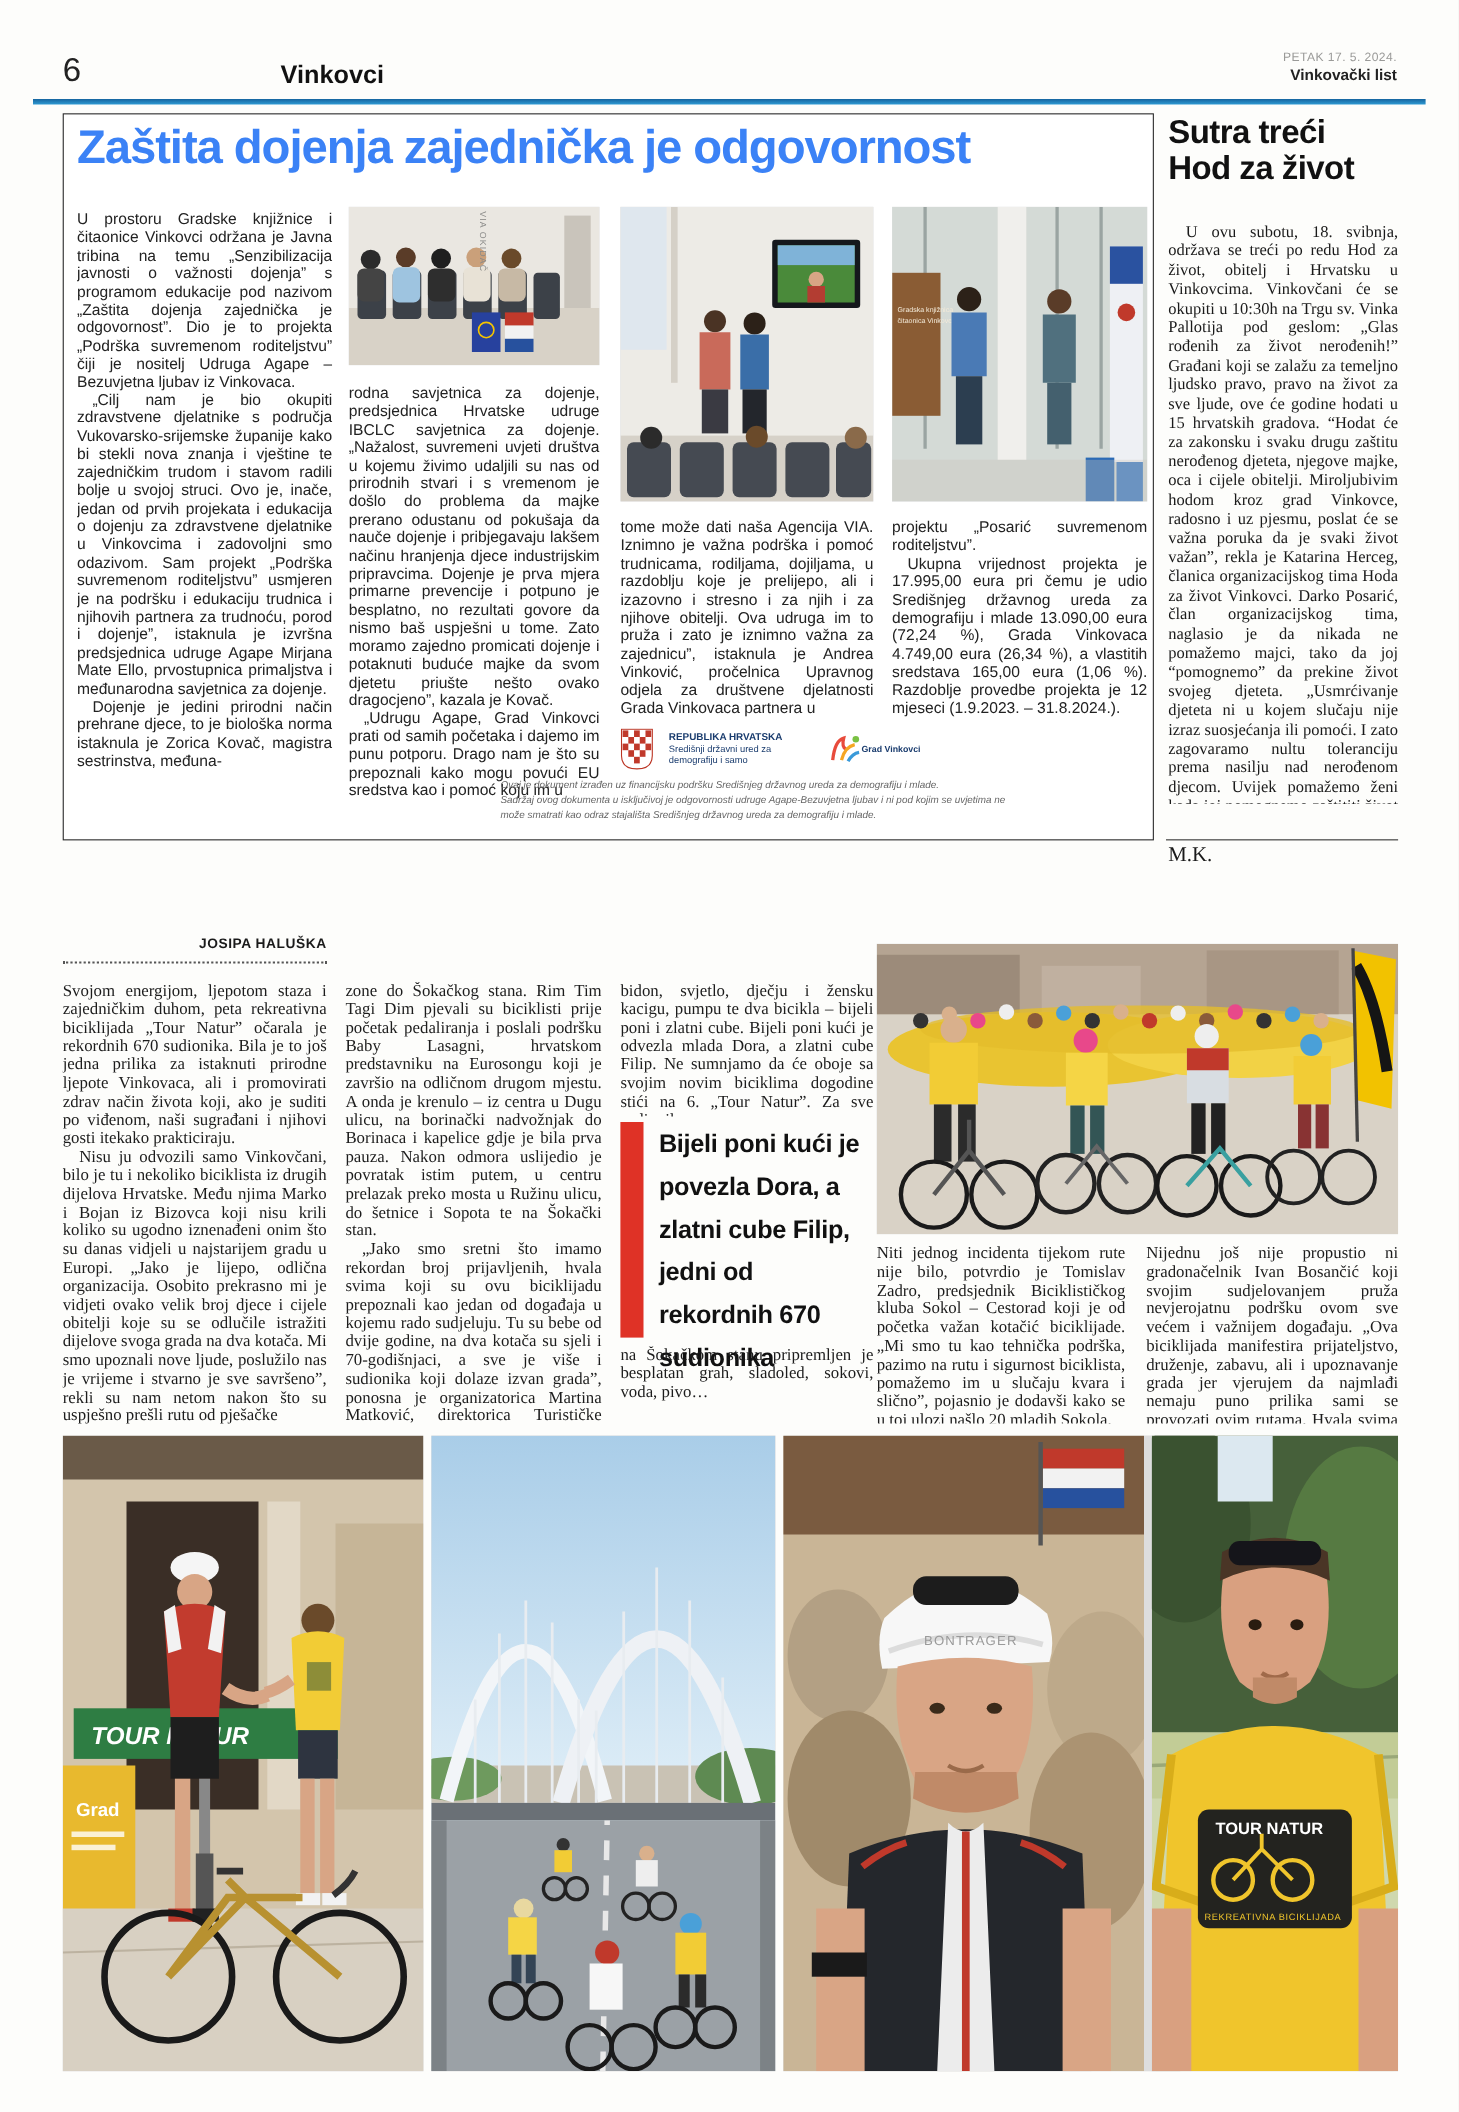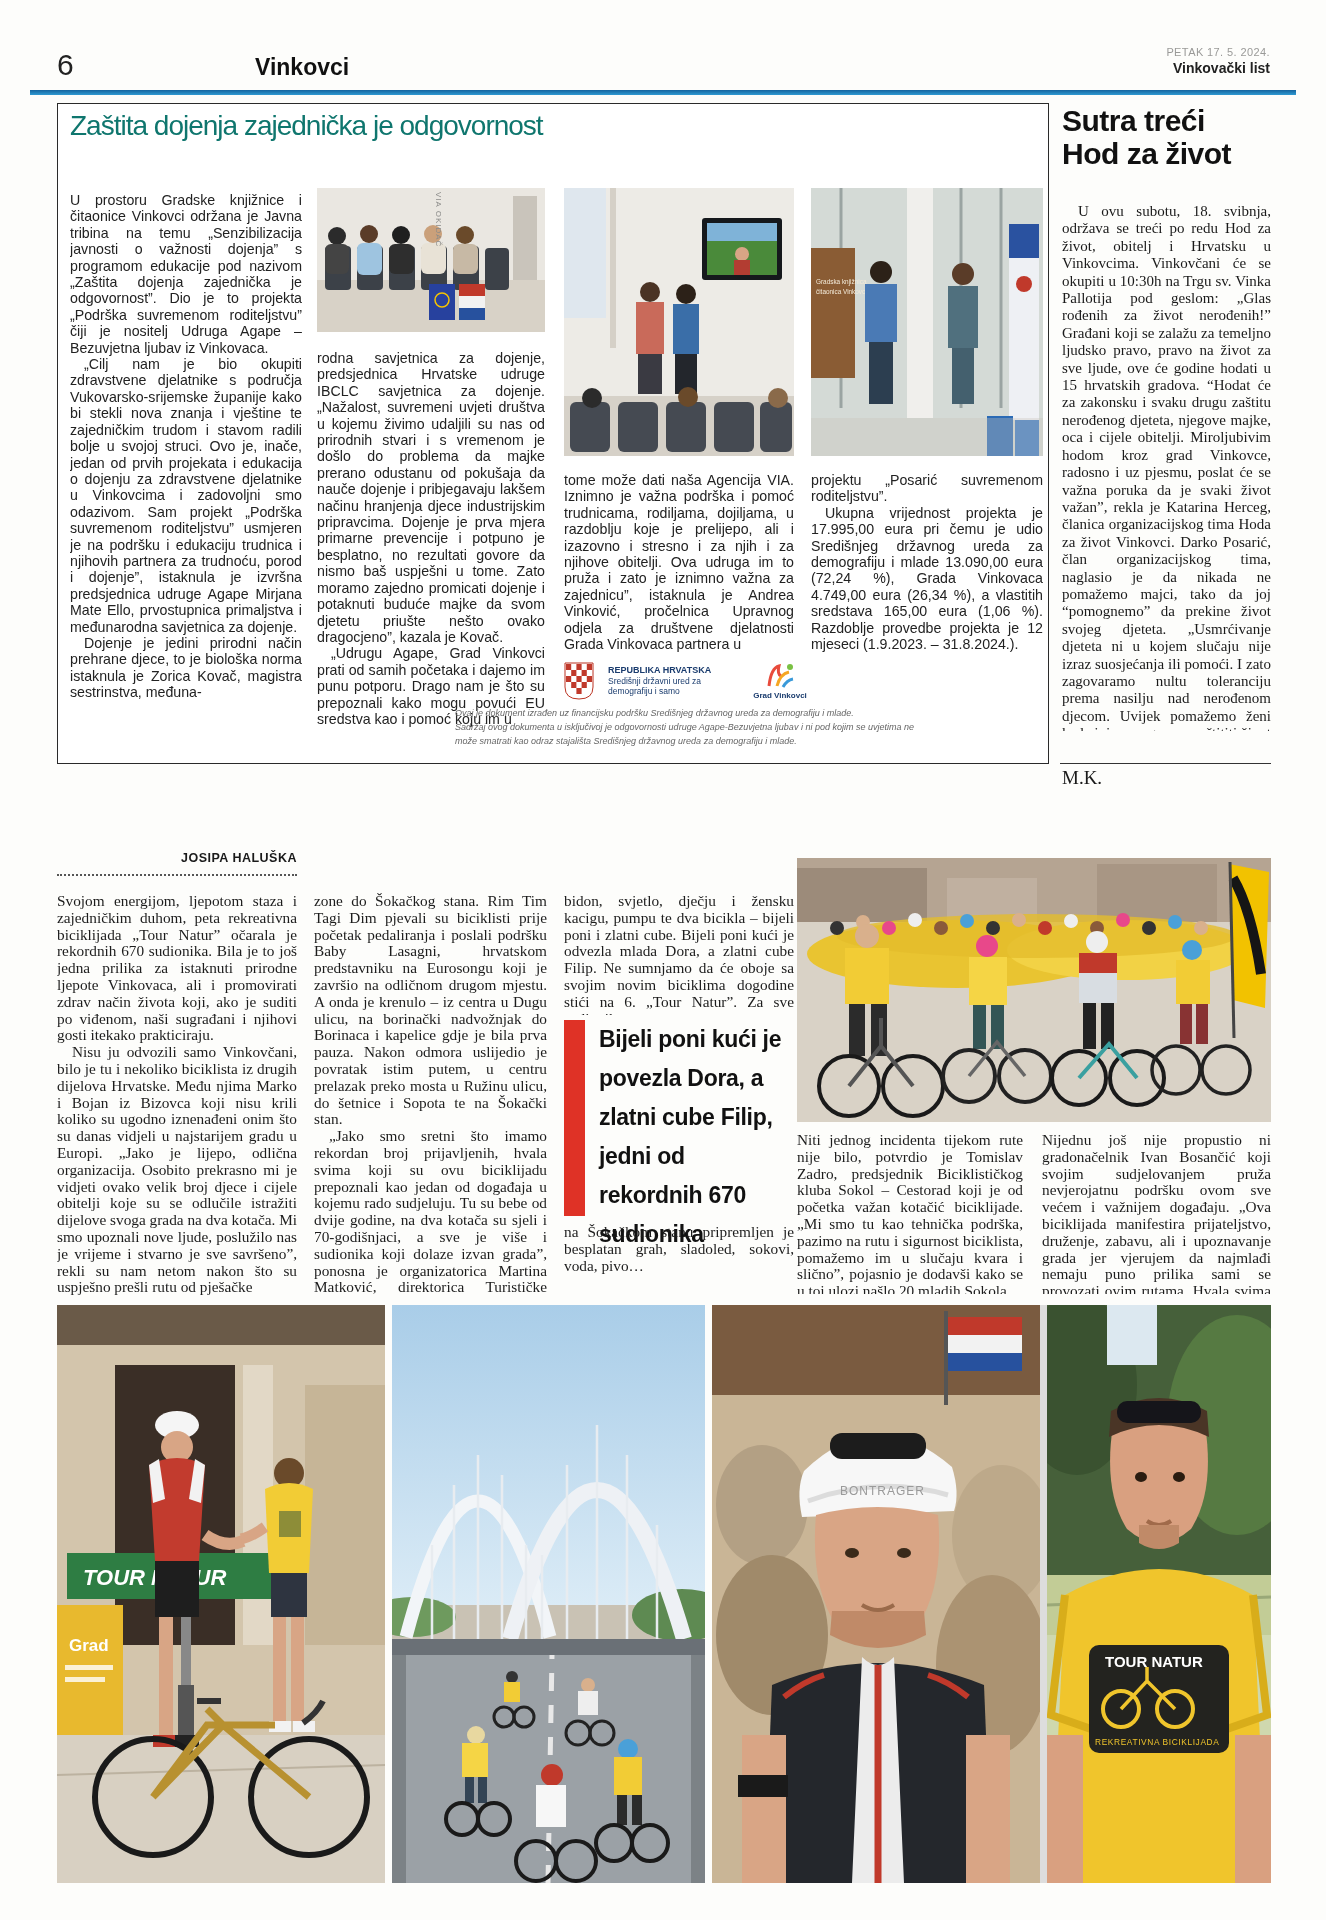--- a/index.html
+++ b/index.html
@@ -8,37 +8,37 @@
   .abs{position:absolute;}
   
   #pageno{left:57px;top:48px;font-size:30px;font-weight:400;color:#222;}
   #section{left:255px;top:54px;font-size:23px;font-weight:700;color:#111;}
   #hdr-right{right:56px;top:46px;text-align:right;}
   #hdr-date{font-size:11px;color:#9a9a98;letter-spacing:.4px;}
   #hdr-masthead{font-size:14px;font-weight:700;color:#222;margin-top:2px;}
   #blueline{left:30px;top:90px;width:1266px;height:5px;background:linear-gradient(#15649f,#2f9ad2);}
   
   #a1box{left:57px;top:103px;width:990px;height:659px;border:1.5px solid #2a2a2a;background:#fff;}
-  #a1head{left:70px;top:110px;width:960px;font-size:28px;font-weight:400;letter-spacing:-1px;color:#0f766e;}
+  #a1head{left:70px;top:110px;width:960px;font-size:43px;font-weight:700;letter-spacing:-1px;color:#3b82f6;}
   .a1col{font-size:14.2px;line-height:16.4px;text-align:justify;color:#222;overflow:hidden;}
   .a1col p{margin:0;}
   .a1col p.ind{text-indent:14px;}
   #a1c1{left:70px;top:192px;width:232px;height:558px;}
   #a1c2{left:317px;top:350px;width:228px;height:400px;}
   #a1c3{left:564px;top:472px;width:230px;height:188px;}
   #a1c4{left:811px;top:472px;width:232px;height:232px;}
   .ph{position:absolute;overflow:hidden;background:#ddd;}
   #phA{left:317px;top:188px;width:228px;height:144px;}
   #phB{left:564px;top:188px;width:230px;height:268px;}
   #phC{left:811px;top:188px;width:232px;height:268px;}
   #credit{left:434px;top:192px;height:150px;writing-mode:vertical-rl;font-size:8px;color:#8a8a88;letter-spacing:1px;}
   #logos{left:564px;top:658px;width:330px;height:46px;display:flex;align-items:center;gap:14px;}
   .govtxt{font-size:8.5px;line-height:10.5px;color:#1a3c6e;}
   .govtxt b{font-size:9px;}
-  #citylogo{display:flex;flex-direction:column;align-items:center;margin-left:28px;}
+  #citylogo{display:flex;align-items:center;margin-left:28px;}
   #citylabel{font-size:8px;color:#1a3c6e;font-weight:700;margin-top:1px;}
   #disc{left:455px;top:706px;width:585px;text-align:left;font-style:italic;font-size:9px;line-height:14px;color:#666;}
   
   #sbhead{left:1062px;top:104px;font-size:30px;line-height:33px;font-weight:700;letter-spacing:-.5px;color:#111;}
   #sbbody{left:1062px;top:203px;width:209px;height:528px;font-family:"Liberation Serif","DejaVu Serif",serif;
           font-size:15px;line-height:17.4px;text-align:justify;overflow:hidden;}
   #sbbody p{margin:0;text-indent:16px;}
   #sbsig{left:1062px;top:735px;font-family:"Liberation Serif","DejaVu Serif",serif;font-size:19px;margin-top:32px;}
   #sbrule{left:1060px;top:763px;width:211px;border-top:1.5px solid #333;}
   

